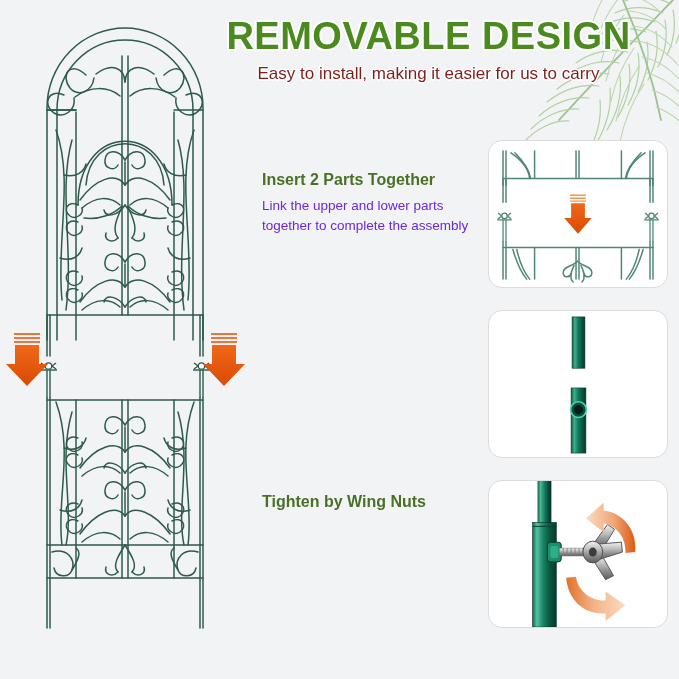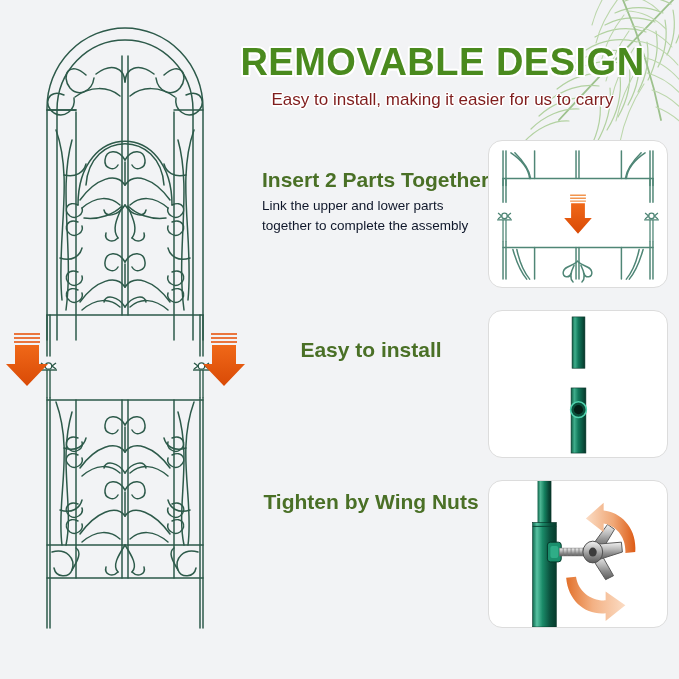--- a/index.html
+++ b/index.html
@@ -32,26 +32,25 @@
     right: -40px;
     width: 230px;
     height: 220px;
     pointer-events: none;
     z-index: 1;
   }
 
   
   .header {
     position: absolute;
-    left: 210px;
+    left: 196px;
     top: 14px;
     width: 465px;
     height: 100px;
     z-index: 3;
-    margin-top: 26px;
   }
 
   .main-title {
     font-size: 38px;
     font-weight: bold;
     color: #4a8a1e;
     letter-spacing: 0.5px;
     text-align: center;
     line-height: 44px;
     white-space: nowrap;
@@ -98,32 +97,31 @@
     position: absolute;
     left: 0;
     width: 218px;
   }
 
   .feature.f1 { top: 34px; }
   .feature.f2 { top: 204px; }
   .feature.f3 { top: 356px; }
 
   .feature-title {
-    font-size: 21px;
+    font-size: 16px;
     font-weight: bold;
     color: #4a7026;
     line-height: 21px;
     margin-bottom: 6px;
     white-space: nowrap;
-    text-align: center;
   }
 
   .feature-body {
     font-size: 13.5px;
-    color: #0f172a;
+    color: #6d28d9;
     line-height: 20px;
   }
 
   
   .panels {
     position: absolute;
     left: 488px;
     top: 140px;
     width: 180px;
     height: 500px;
@@ -420,21 +418,20 @@
   </svg>
 
   <div class="features">
 
     <div class="feature f1">
       <div class="feature-title">Insert 2 Parts Together</div>
       <div class="feature-body">Link the upper and lower parts together to complete the assembly</div>
     </div>
 
     <div class="feature f2">
-      <div class="feature-title">Easy to install</div>
     </div>
 
     <div class="feature f3">
       <div class="feature-title">Tighten by Wing Nuts</div>
     </div>
 
   </div>
 
   <div class="panels">
 

